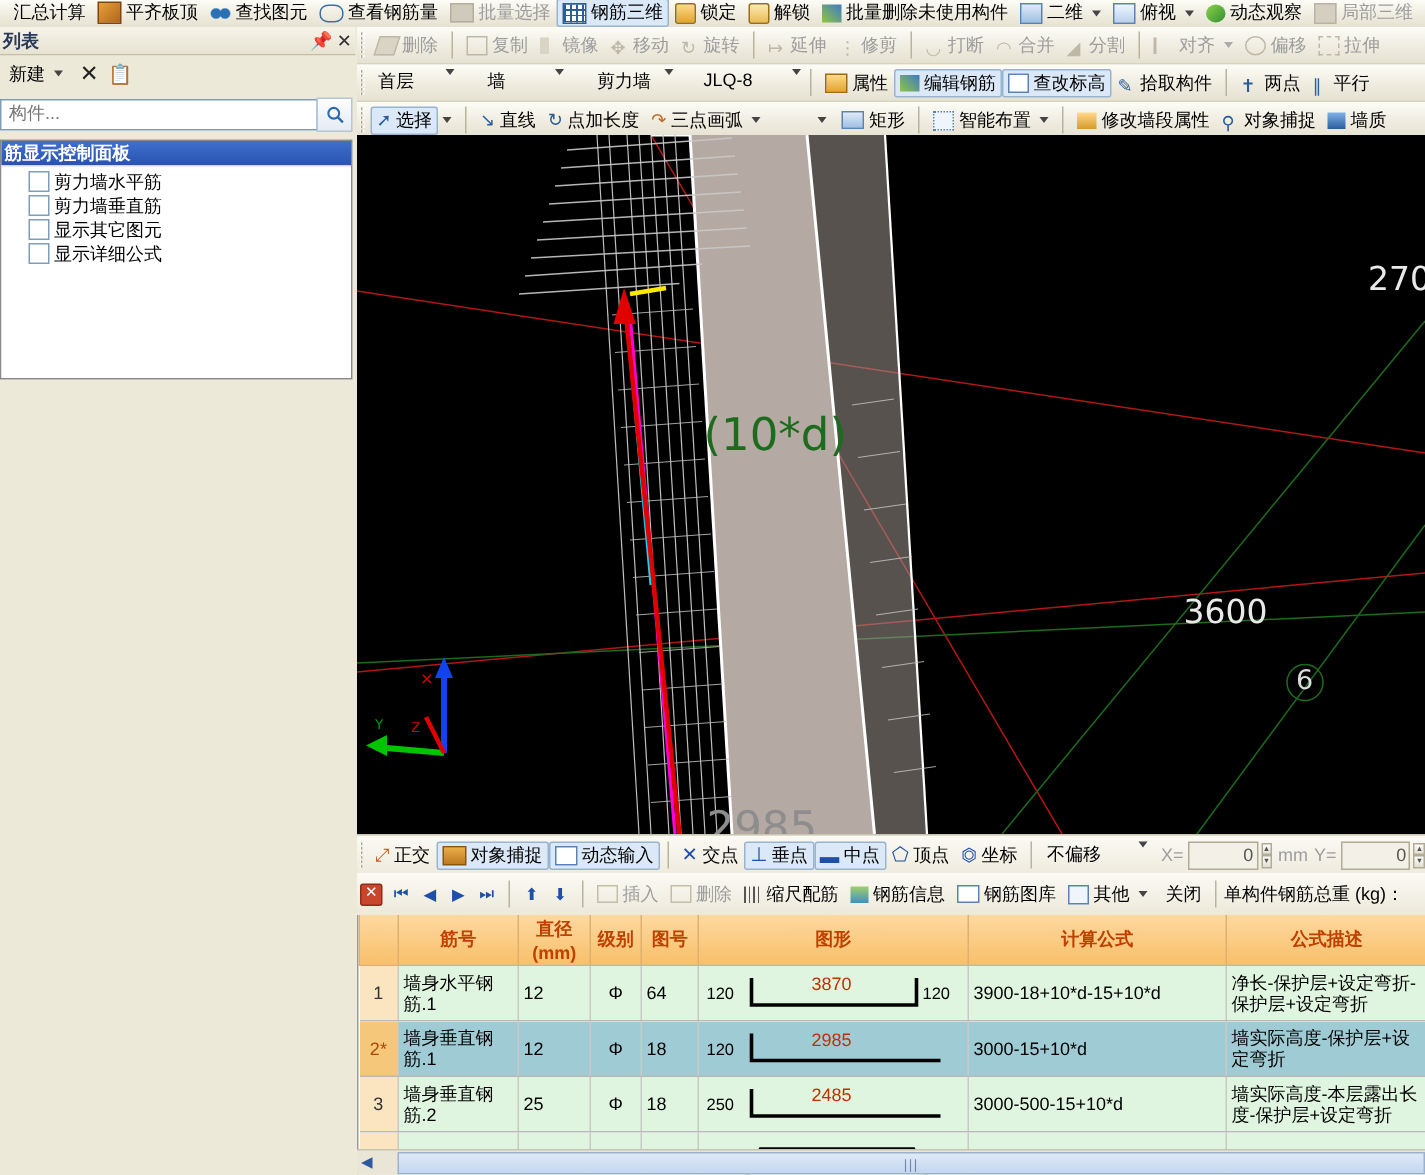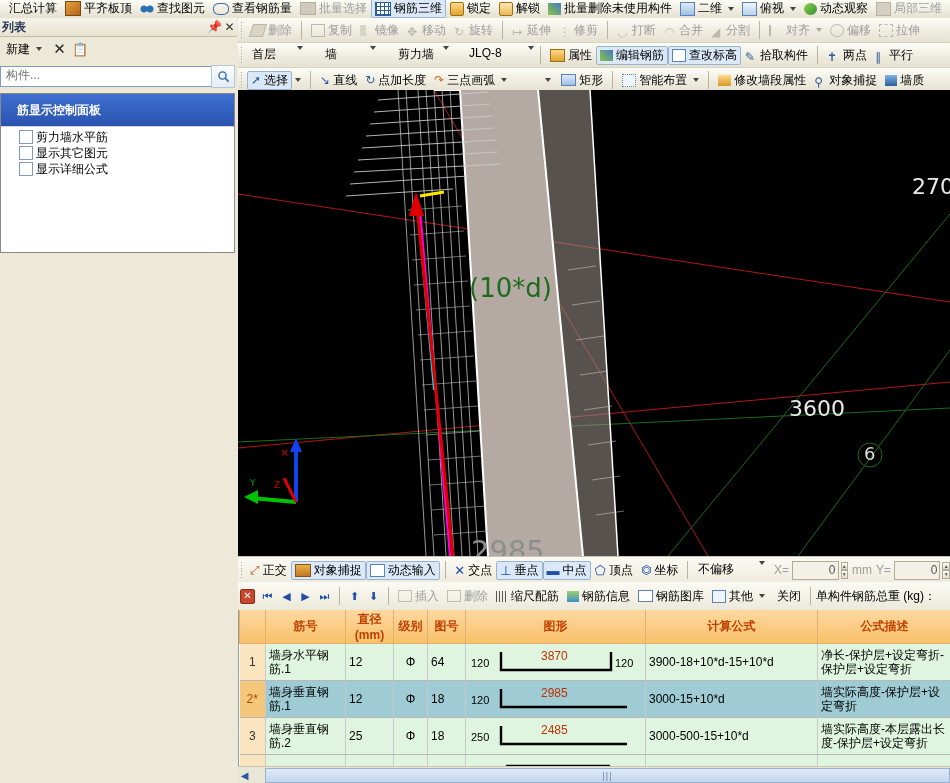--- a/index.html
+++ b/index.html
@@ -31,22 +31,22 @@
     border-bottom:1px solid #c3bea4;padding-left:2px;font-weight:bold;color:#2a3a5a;}
   #dockhdr .ttl{flex:1;font-size:12px;}
   .dockicn{width:15px;height:15px;display:flex;align-items:center;justify-content:center;color:#333;font-size:12px;}
   #docktools{height:24px;display:flex;align-items:center;gap:6px;padding-left:2px;background:#ece9d8;}
   #searchrow{height:26px;display:flex;align-items:center;padding:2px 2px 0 0;}
   #searchbox{flex:1;height:19px;border:1px solid #7f9db9;background:#fff;display:flex;align-items:flex-start;padding-left:3px;}
   #searchbox input{border:0;outline:0;width:100%;font-family:inherit;font-size:12px;color:#666;background:transparent;}
   #searchbtn{width:22px;height:21px;border:1px solid #b5c6d8;background:linear-gradient(#fdfdfd,#e4ecf5);
     display:flex;align-items:center;justify-content:center;margin-left:-1px;}
   #panelwin{margin:4px 2px 0 0;border:1px solid #8a8a8a;background:#fff;height:158px;display:flex;flex-direction:column;}
-  #panelcap{height:32px;background:linear-gradient(#3f6fcf,#2a53b0);color:#fff;font-weight:bold;
-    font-size:12px;display:flex;align-items:center;padding-left:16px;}
+  #panelcap{height:16px;background:linear-gradient(#3f6fcf,#2a53b0);color:#fff;font-weight:bold;
+    font-size:12px;display:flex;align-items:center;padding-left:2px;}
   #panelbody{flex:1;background:#fff;border-top:1px solid #d7d7d7;padding:2px 0 0 18px;}
   .chkrow{display:flex;align-items:center;height:16px;gap:3px;font-size:12px;}
   .chk{width:12px;height:12px;border:1px solid #7f9db9;background:#fff;flex:none;position:relative;}
 
   
   #rtop{position:absolute;left:238px;top:18px;width:712px;height:72px;}
   .tbrow{height:24px;display:flex;align-items:center;overflow:hidden;}
   #tb1{border-bottom:1px solid #d7d3c1;}
   #tb2{border-bottom:1px solid #d7d3c1;}
   .cmb{display:flex;align-items:flex-start;border:1px solid transparent;height:18px;}
@@ -191,20 +191,24 @@
 
   <div id="panelwin">
     <div id="panelcap">筋显示控制面板</div>
     <div id="panelbody">
       <div class="chkrow">
         <span class="chk"></span>
         <span>剪力墙水平筋</span>
       </div>
       <div class="chkrow">
         <span class="chk"></span>
+        <span>剪力墙垂直筋</span>
+      </div>
+      <div class="chkrow">
+        <span class="chk"></span>
         <span>显示其它图元</span>
       </div>
       <div class="chkrow">
         <span class="chk"></span>
         <span>显示详细公式</span>
       </div>
     </div>
   </div>
 </div>
 
@@ -447,21 +451,21 @@
       <polygon points="58,348 52,362 64,362" fill="#1144ee"></polygon>
       <line x1="58" y1="412" x2="12" y2="408" stroke="#00c400" stroke-width="4"></line>
       <polygon points="6,407 20,400 20,414" fill="#00c400"></polygon>
       <line x1="58" y1="412" x2="46" y2="388" stroke="#e00000" stroke-width="3"></line>
       <text x="42" y="366" fill="#d00000" font-size="11" font-family="DejaVu Sans">×</text>
       <text x="36" y="398" fill="#d00000" font-size="9" font-family="DejaVu Sans">Z</text>
       <text x="12" y="396" fill="#00a000" font-size="9" font-family="DejaVu Sans">Y</text>
     </g>
   </svg>
 
-  <div class="vtxt gdk" style="left:231px;top:183px;font-size:26px;">(10*d)</div>
+  <div class="vtxt gdk" style="left:231px;top:183px;font-size:30px;">(10*d)</div>
   <div class="vtxt dimtxt" style="left:233px;top:444px;font-size:29px;">2985</div>
 
   <div class="vtxt wtxt" style="left:674px;top:84px;font-size:22px;">2700</div>
   <div class="vtxt wtxt" style="left:551px;top:306px;font-size:22px;">3600</div>
   <div class="vtxt" style="left:626px;top:353px;font-size:18px;color:#dcdcdc;">6</div>
 </div>
 
 <div id="snapbar">
   <span class="grip"></span>
   <div class="tbtn">

